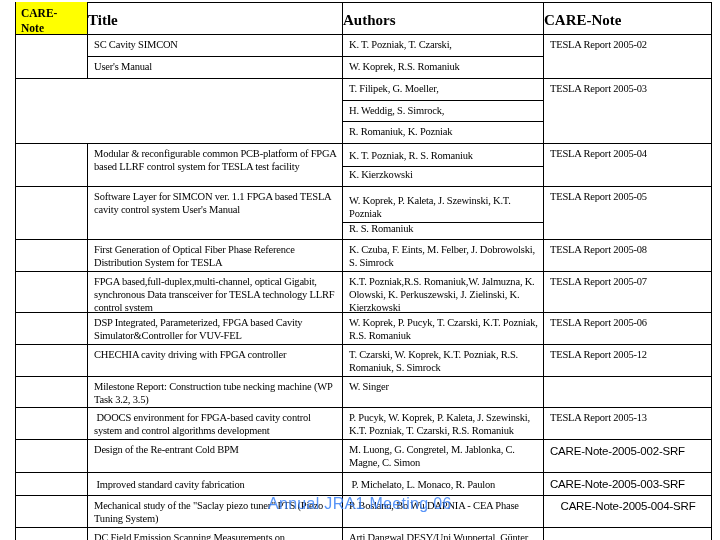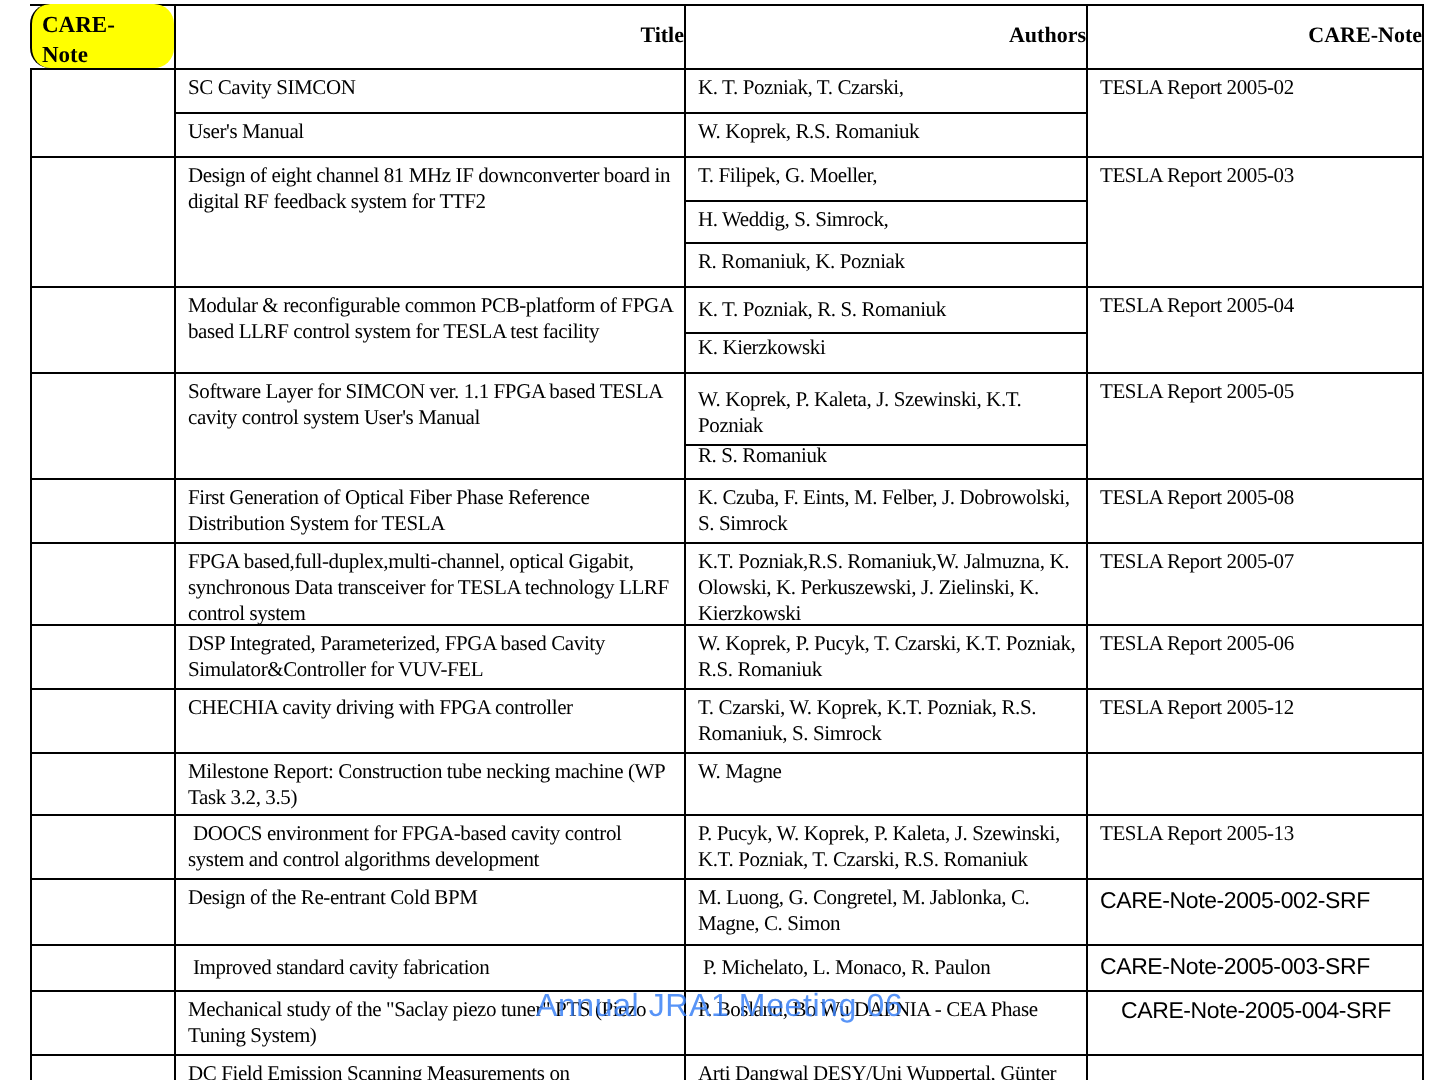--- a/index.html
+++ b/index.html
@@ -6,37 +6,37 @@
   body { width:720px; height:540px; overflow:hidden; position:relative;
          font-family:"Liberation Serif","DejaVu Serif",serif; color:#000; }
   .tbl { position:absolute; left:15px; top:2px; width:697px; }
   .row { position:absolute; left:0; width:697px; border-bottom:1px solid #000; box-sizing:border-box; }
   .cell { position:absolute; top:0; bottom:0; box-sizing:border-box; border-left:1px solid #000; }
   .c0 { left:0; width:72px; }
   .c1 { left:72px; width:255px; }
   .c2 { left:327px; width:201px; }
   .c3 { left:528px; width:169px; border-right:1px solid #000; }
   .txt { font-size:10.5px; line-height:13px; padding:3px 5px 0 6px; letter-spacing:-0.2px; }
-  .hdr { font-weight:bold; font-size:11px; text-align:right; padding-top:10px; }
+  .hdr { font-weight:bold; font-size:15px; text-align:left; padding-top:10px; }
   .hdr-yellow { background:#ffff00; text-align:left; padding:4px 5px; font-weight:bold; font-size:11.5px; line-height:15px; }
   .sub { position:absolute; left:0; right:0; box-sizing:border-box; border-bottom:1px solid #000; }
   .sub:last-child { border-bottom:none; }
   .sans { font-family:"Liberation Sans","DejaVu Sans",sans-serif; font-size:11.5px; }
   .top-border { position:absolute; left:0; top:0; width:697px; border-top:1px solid #000; }
   .overlay { position:absolute; left:268px; top:495px; font-family:"Liberation Sans","DejaVu Sans",sans-serif;
              font-size:16px; color:#3b82f6; opacity:0.85; letter-spacing:0.3px; pointer-events:none; }
 </style>
 </head>
 <body>
 
 <div class="tbl">
   <div class="top-border"></div>
 
   <div class="row" style="top:0;height:33px;">
-    <div class="cell c0 hdr-yellow" style="white-space:pre-line;border-radius:10px;">CARE-
+    <div class="cell c0 hdr-yellow" style="white-space:pre-line;">CARE-
 Note</div>
     <div class="cell c1 hdr">Title</div>
     <div class="cell c2 hdr">Authors</div>
     <div class="cell c3 hdr">CARE-Note</div>
   </div>
 
   <div class="row" style="top:33px;height:44px;">
     <div class="cell c0"></div>
     <div class="cell c1">
       <div class="sub txt" style="top:0;height:22px;">SC Cavity SIMCON</div>
@@ -44,21 +44,20 @@
     </div>
     <div class="cell c2">
       <div class="sub txt" style="top:0;height:22px;">K. T. Pozniak, T. Czarski,</div>
       <div class="sub txt" style="top:22px;height:22px;">W. Koprek, R.S. Romaniuk</div>
     </div>
     <div class="cell c3 txt">TESLA Report 2005-02</div>
   </div>
 
   <div class="row" style="top:77px;height:65px;">
     <div class="cell c0"></div>
-    <div class="cell c1 txt">Design of eight channel 81 MHz IF downconverter board in digital RF feedback system for TTF2</div>
     <div class="cell c2">
       <div class="sub txt" style="top:0;height:22px;">T. Filipek, G. Moeller,</div>
       <div class="sub txt" style="top:22px;height:21px;">H. Weddig, S. Simrock,</div>
       <div class="sub txt" style="top:43px;height:22px;">R. Romaniuk, K. Pozniak</div>
     </div>
     <div class="cell c3 txt">TESLA Report 2005-03</div>
   </div>
 
   <div class="row" style="top:142px;height:43px;padding-left:39px;">
     <div class="cell c0"></div>
@@ -104,21 +103,21 @@
   <div class="row" style="top:343px;height:32px;">
     <div class="cell c0"></div>
     <div class="cell c1 txt">CHECHIA cavity driving with FPGA controller</div>
     <div class="cell c2 txt">T. Czarski, W. Koprek, K.T. Pozniak, R.S. Romaniuk, S. Simrock</div>
     <div class="cell c3 txt">TESLA Report 2005-12</div>
   </div>
 
   <div class="row" style="top:375px;height:31px;">
     <div class="cell c0"></div>
     <div class="cell c1 txt">Milestone Report: Construction tube necking machine (WP Task 3.2, 3.5)</div>
-    <div class="cell c2 txt">W. Magne</div>
+    <div class="cell c2 txt">W. Singer</div>
     <div class="cell c3 txt"></div>
   </div>
 
   <div class="row" style="top:406px;height:32px;">
     <div class="cell c0"></div>
     <div class="cell c1 txt" style="white-space:pre-wrap;"> DOOCS environment for FPGA-based cavity control system and control algorithms development</div>
     <div class="cell c2 txt">P. Pucyk, W. Koprek, P. Kaleta, J. Szewinski, K.T. Pozniak, T. Czarski, R.S. Romaniuk</div>
     <div class="cell c3 txt">TESLA Report 2005-13</div>
   </div>
 

